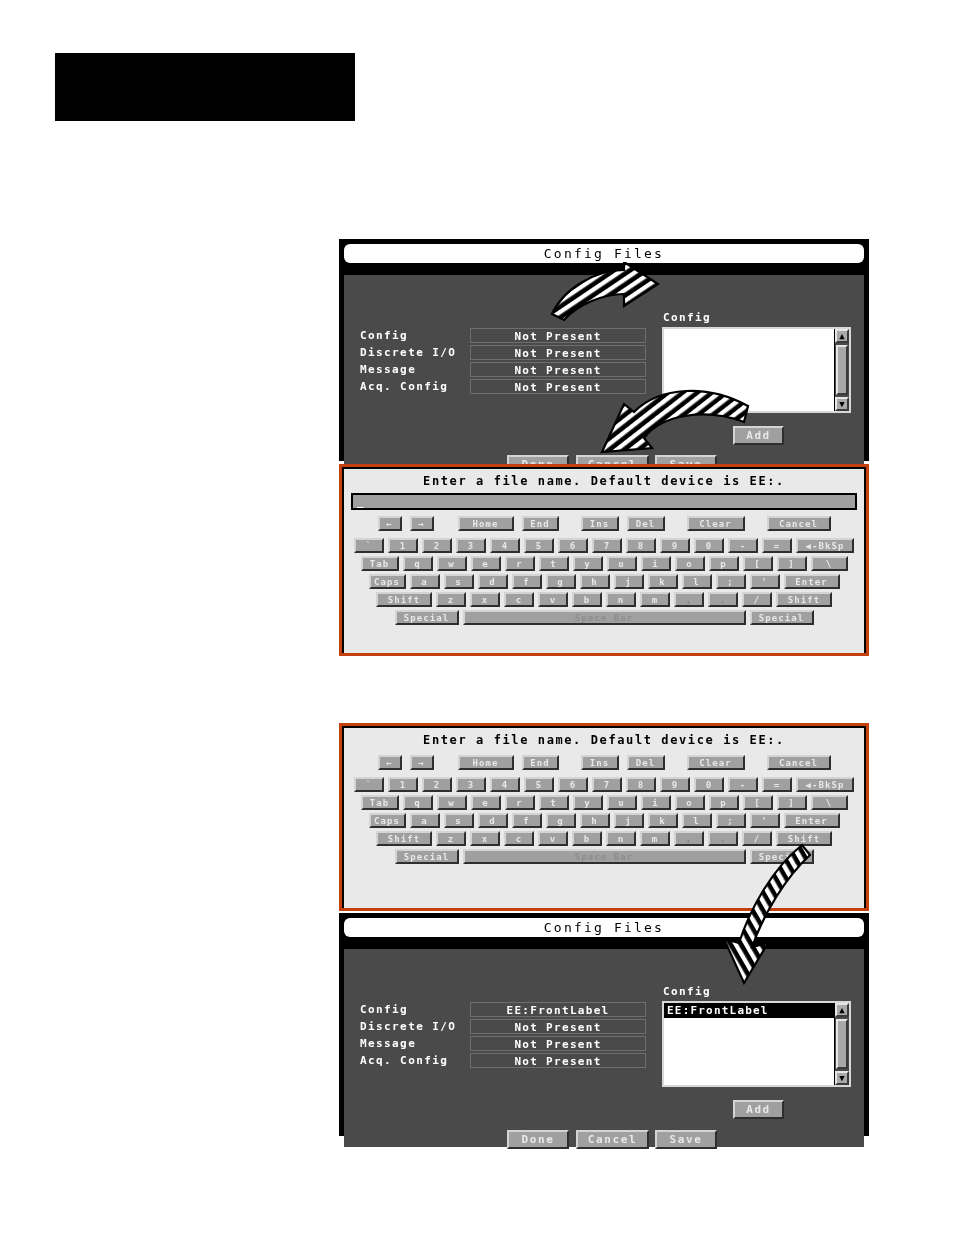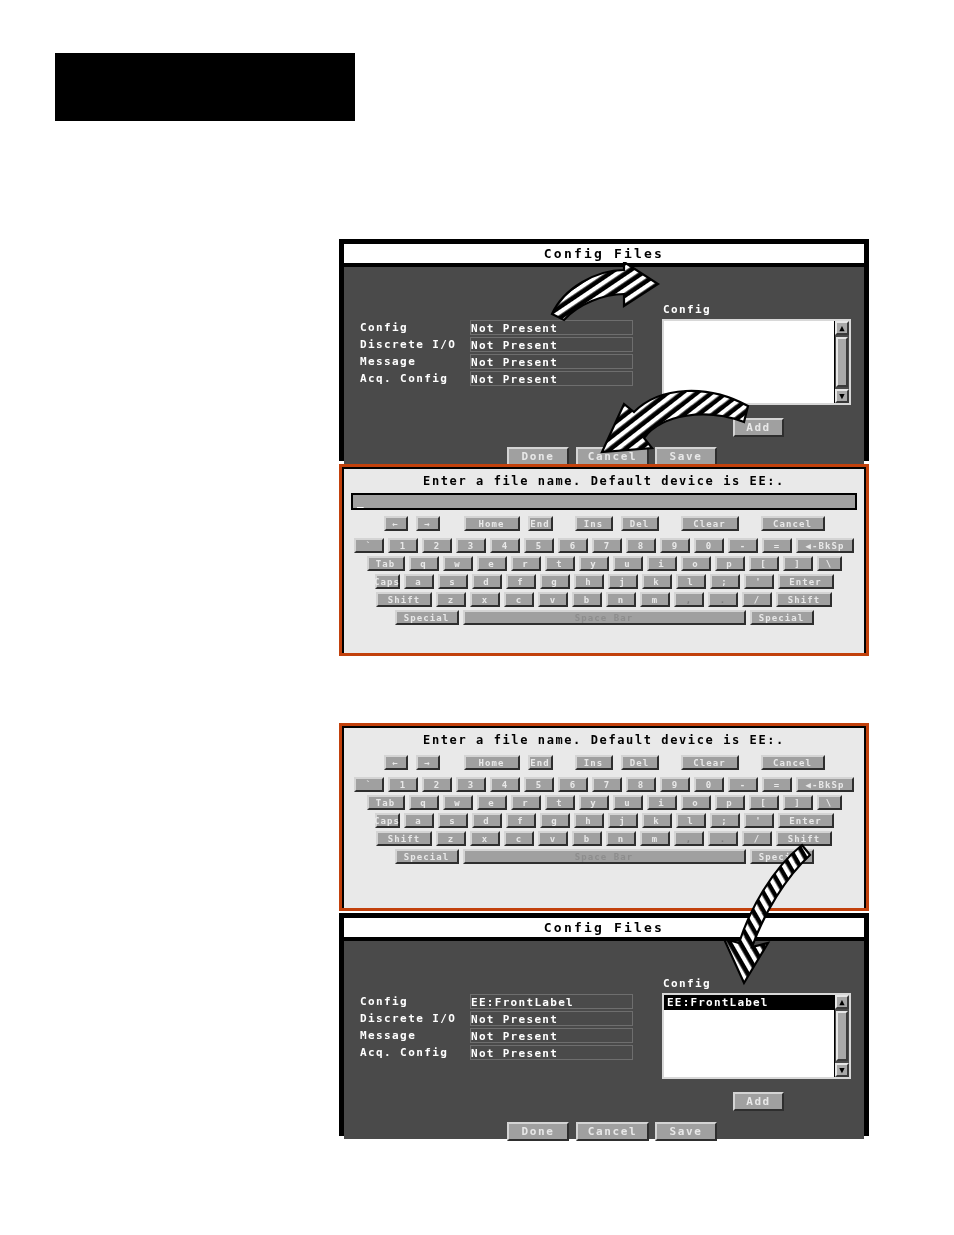--- a/index.html
+++ b/index.html
@@ -10,34 +10,34 @@
   }
   .redact-box{
     position:absolute;left:55px;top:53px;width:300px;height:68px;
     background:#000000;
   }
 
   
   .dlg{position:absolute;background:#000000;border:3px solid #000;box-sizing:border-box;}
   .dlg-title{
     background:#ffffff;color:#000;text-align:center;
-    font-size:13px;font-weight:bold;letter-spacing:2.2px;
-    height:19px;line-height:19px;margin:2px 2px 4px 2px;
+    font-size:13px;font-weight:normal;letter-spacing:2.2px;
+    height:19px;line-height:19px;margin:2px 2px 12px 2px;border-radius:6px;
   }
   .dlg-body{background:#4a4a4a;margin:2px;position:relative;}
 
   
   .cf-body{padding:0;}
   .cf-rows{position:absolute;left:16px;top:52px;}
   .cf-row{display:flex;align-items:center;height:17px;margin-bottom:0px;}
   .cf-label{
     width:110px;color:#ffffff;font-size:11px;font-weight:bold;letter-spacing:1.4px;
   }
   .cf-value{
-    width:163px;height:15px;line-height:15px;text-align:left;
+    width:176px;height:15px;line-height:15px;text-align:center;
     color:#ffffff;font-size:11px;font-weight:bold;letter-spacing:1.3px;
     border:1px solid #6e6e6e;background:#4a4a4a;box-sizing:border-box;
   }
   .cf-listlabel{
     position:absolute;color:#ffffff;font-size:11px;font-weight:bold;letter-spacing:1.4px;
   }
   .listbox{
     position:absolute;background:#ffffff;border:2px solid #d8d8d8;box-sizing:border-box;
     display:flex;
   }
@@ -94,21 +94,21 @@
     height:15px;min-width:20px;background:#a0a0a0;color:#e8e8e8;
     border-top:2px solid #d4d4d4;border-left:2px solid #d4d4d4;
     border-right:2px solid #2e2e2e;border-bottom:2px solid #2e2e2e;
     box-sizing:border-box;display:flex;align-items:center;justify-content:center;
     font-size:9px;font-weight:bold;letter-spacing:1.1px;
     font-family:"DejaVu Sans Mono","Liberation Mono",monospace;
   }
   .key.w24{width:24px;}
   .key.w30{width:30px;}
   .key.w38{width:38px;}
-  .key.w44{width:25px;}
+  .key.w44{width:37px;}
   .key.w52{width:56px;}
   .key.w58{width:58px;}
   .key.w64{width:64px;}
   .key.space{width:283px;color:#8d8d8d;}
   .key.dim{color:#7e7e7e;}
   .edit-row{display:flex;justify-content:center;gap:0;margin:4px 0 7px 0;}
   .edit-row .key{margin-right:8px;}
 
   
   .arrow{position:absolute;pointer-events:none;}

